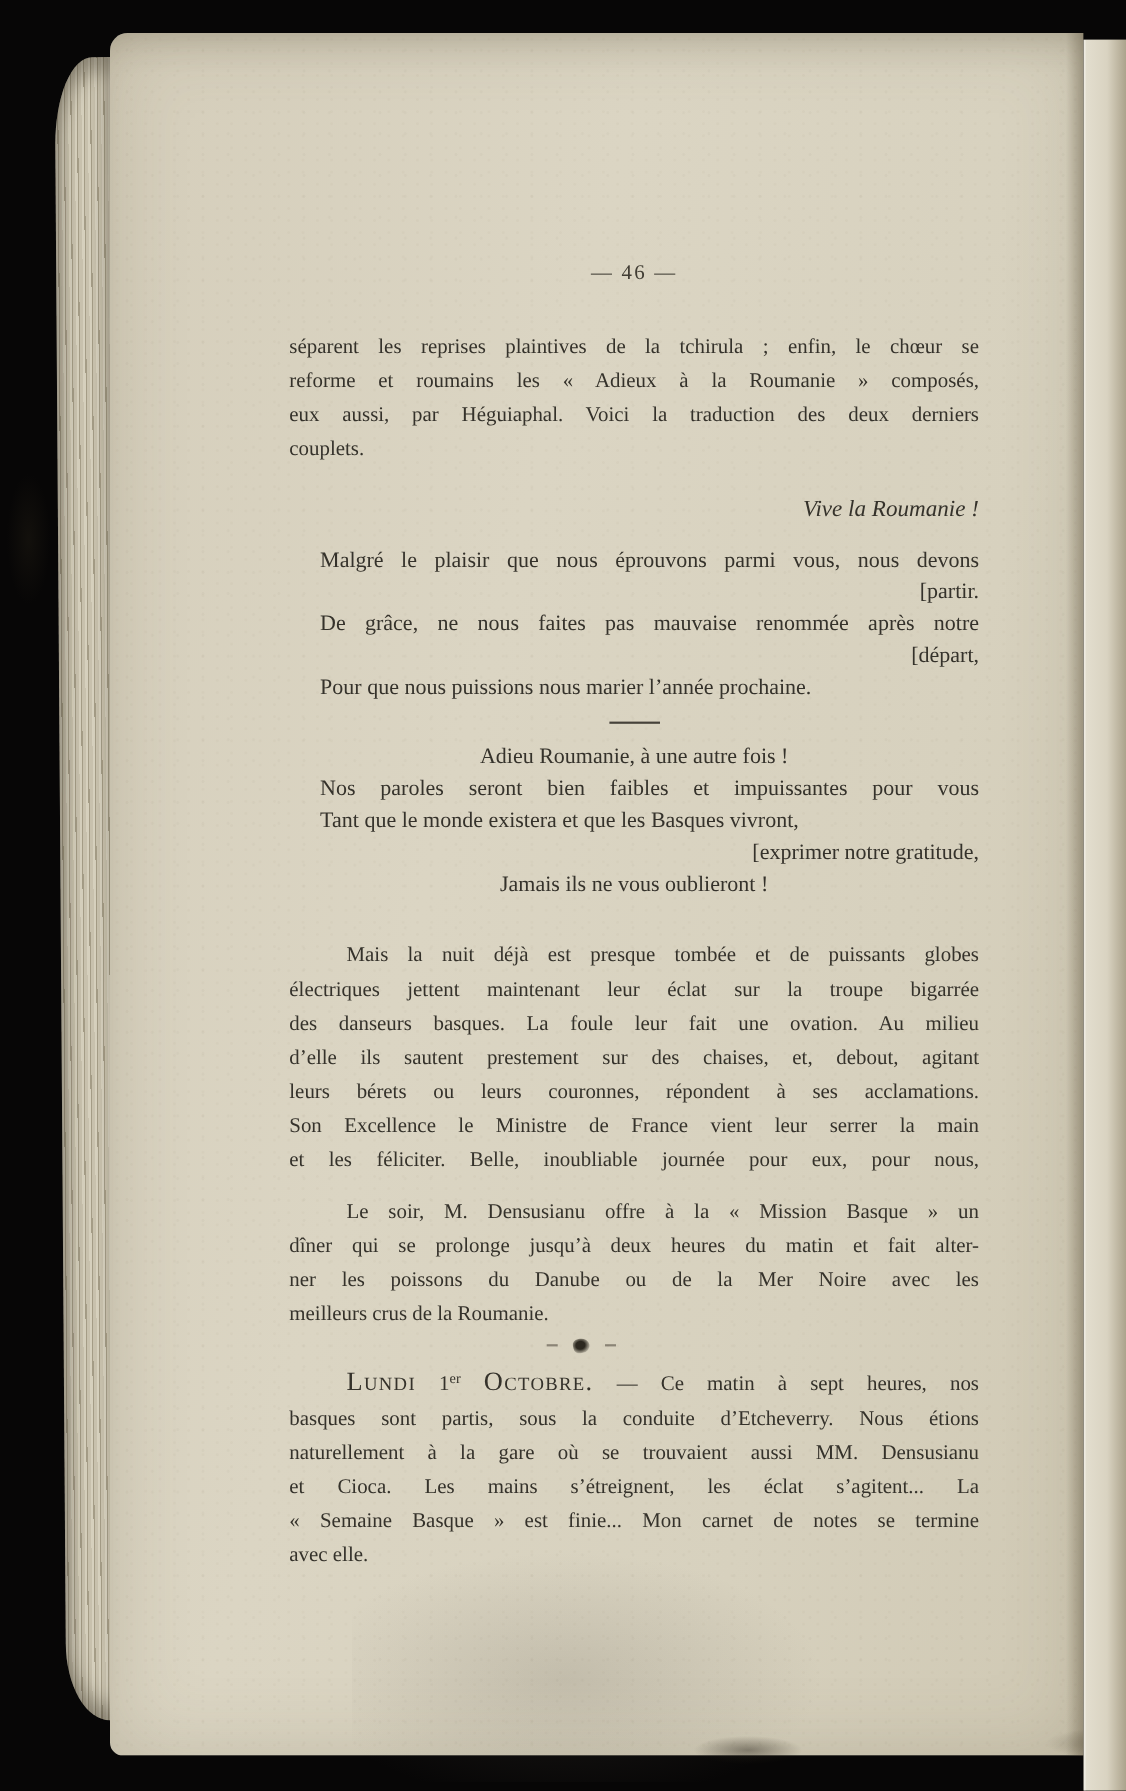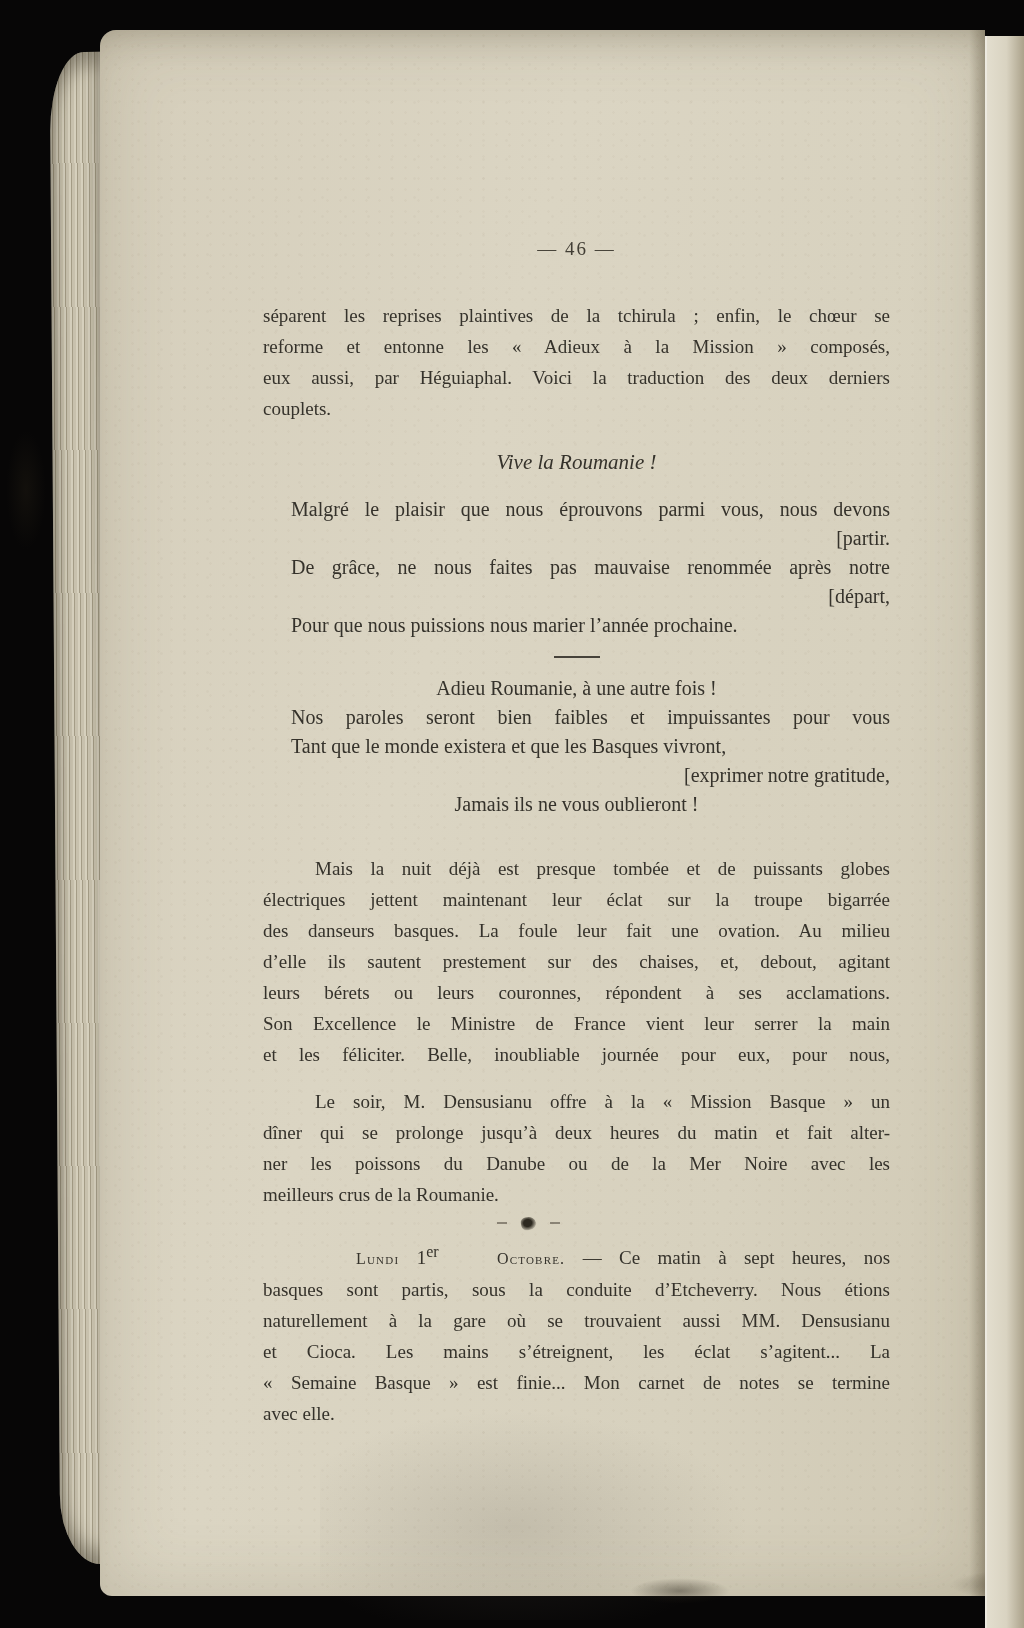--- a/index.html
+++ b/index.html
@@ -66,58 +66,58 @@
   }
   .line  { line-height: 31px; }
   .pline { line-height: 29px; font-size: 20px; }
   .just  { text-align: justify; text-align-last: justify; }
   .indent { text-indent: 52px; }
   .poem-pad { padding-left: 28px; }
   .right  { text-align: right; }
   .center { text-align: center; }
 
   .para-intro { margin-top: 38px; }
-  .poem-title { margin-top: 24px; text-align: center; font-style: italic; font-size: 21px; line-height: 29px; }
+  .poem-title { margin-top: 24px; text-align: right; font-style: italic; font-size: 21px; line-height: 29px; }
   .stanza-1   { margin-top: 18px; }
   .poem-divider-row { margin-top: 10px; height: 14px; display: flex; justify-content: center; align-items: center; }
   .poem-divider { width: 46px; height: 2px; background: #46423a; }
   .stanza-2   { margin-top: 10px; }
   .para-night { margin-top: 34px; }
   .para-dinner { margin-top: 16px; }
 
   .ornament-row { margin-top: 4px; height: 18px; display: flex; justify-content: center;
                   align-items: center; gap: 14px; transform: translateX(-48px); }
   .ornament-dash { width: 10px; height: 2px; background: rgba(74,68,56,.55); }
   .ink-blob { width: 15px; height: 13px; transform: rotate(-10deg);
               background: radial-gradient(ellipse at 45% 45%, #2d2920 35%, rgba(45,41,32,.15) 75%, transparent);
               border-radius: 40% 60% 55% 45%; }
 
   .para-monday { margin-top: 10px; }
-  .smallcaps { font-variant: small-caps; letter-spacing: 1.2px; font-size: 16px; margin-left: 41px; }
-  sup.ordinal { font-size: 16px; line-height: 0; margin-top: 32px; }
+  .smallcaps { font-variant: small-caps; letter-spacing: 1.2px; font-size: 24px; }
+  sup.ordinal { font-size: 13px; line-height: 0; margin-top: 32px; }
 </style>
 </head>
 <body>
 
 <div class="scene">
   <div class="page-stack"></div>
   <div class="stain stain-left"></div>
 
   <div class="page-main">
     <div class="stain stain-big"></div>
     <div class="stain stain-spot1"></div>
     <div class="stain stain-spot2"></div>
 
     <div class="text-block">
 
       <div class="page-number">— 46 —</div>
 
       <div class="para-intro">
         <div class="line just">séparent les reprises plaintives de la tchirula ; enfin, le chœur se</div>
-        <div class="line just">reforme et entonne les « Adieux à la Mission » composés,</div>
+        <div class="line just">reforme et roumains les « Adieux à la Roumanie » composés,</div>
         <div class="line just">eux aussi, par Héguiaphal. Voici la traduction des deux derniers</div>
         <div class="line">couplets.</div>
       </div>
 
       <div class="poem-title">Vive la Roumanie !</div>
 
       <div class="stanza-1">
         <div class="pline just poem-pad">Malgré le plaisir que nous éprouvons parmi vous, nous devons</div>
         <div class="pline right">[partir.</div>
         <div class="pline just poem-pad">De grâce, ne nous faites pas mauvaise renommée après notre</div>

